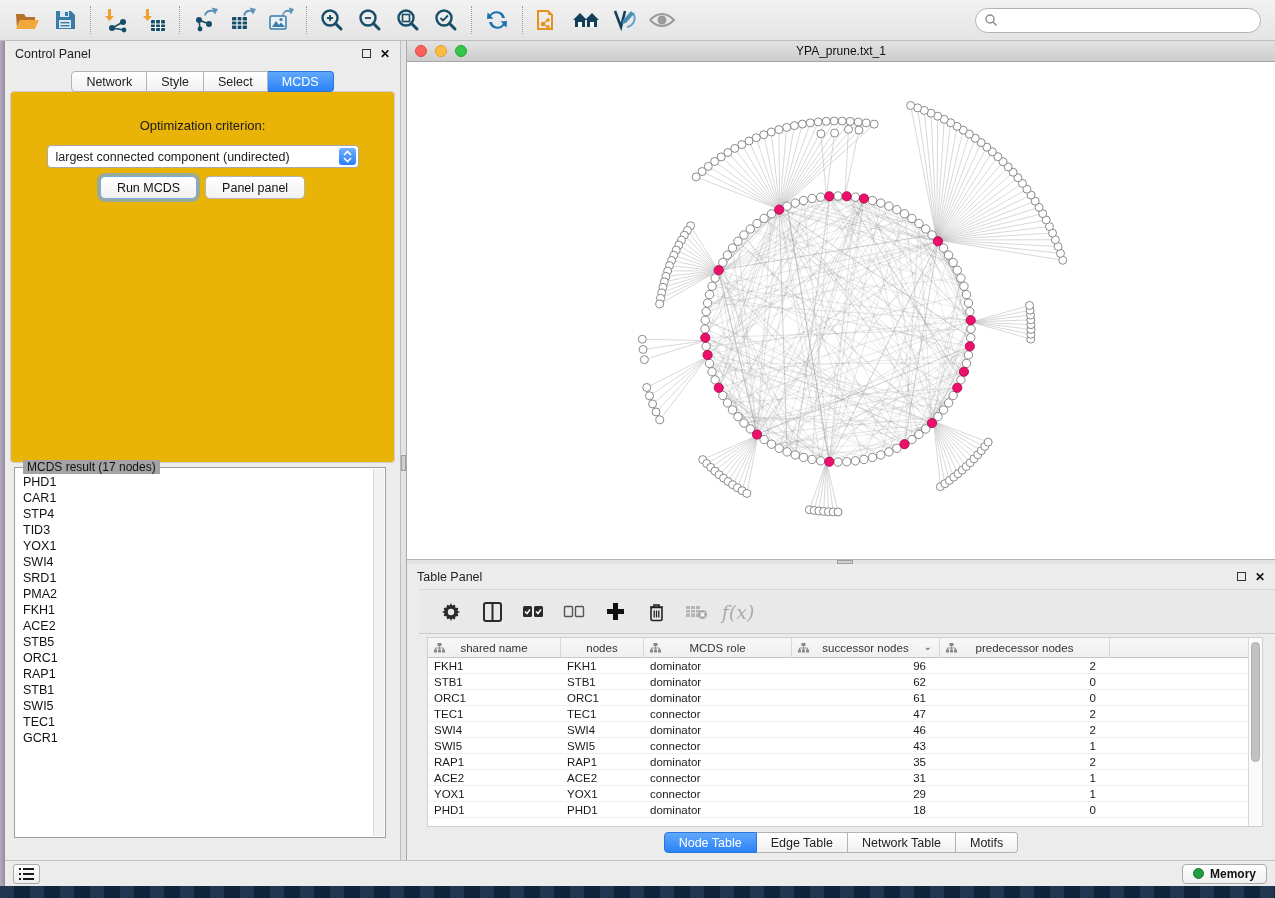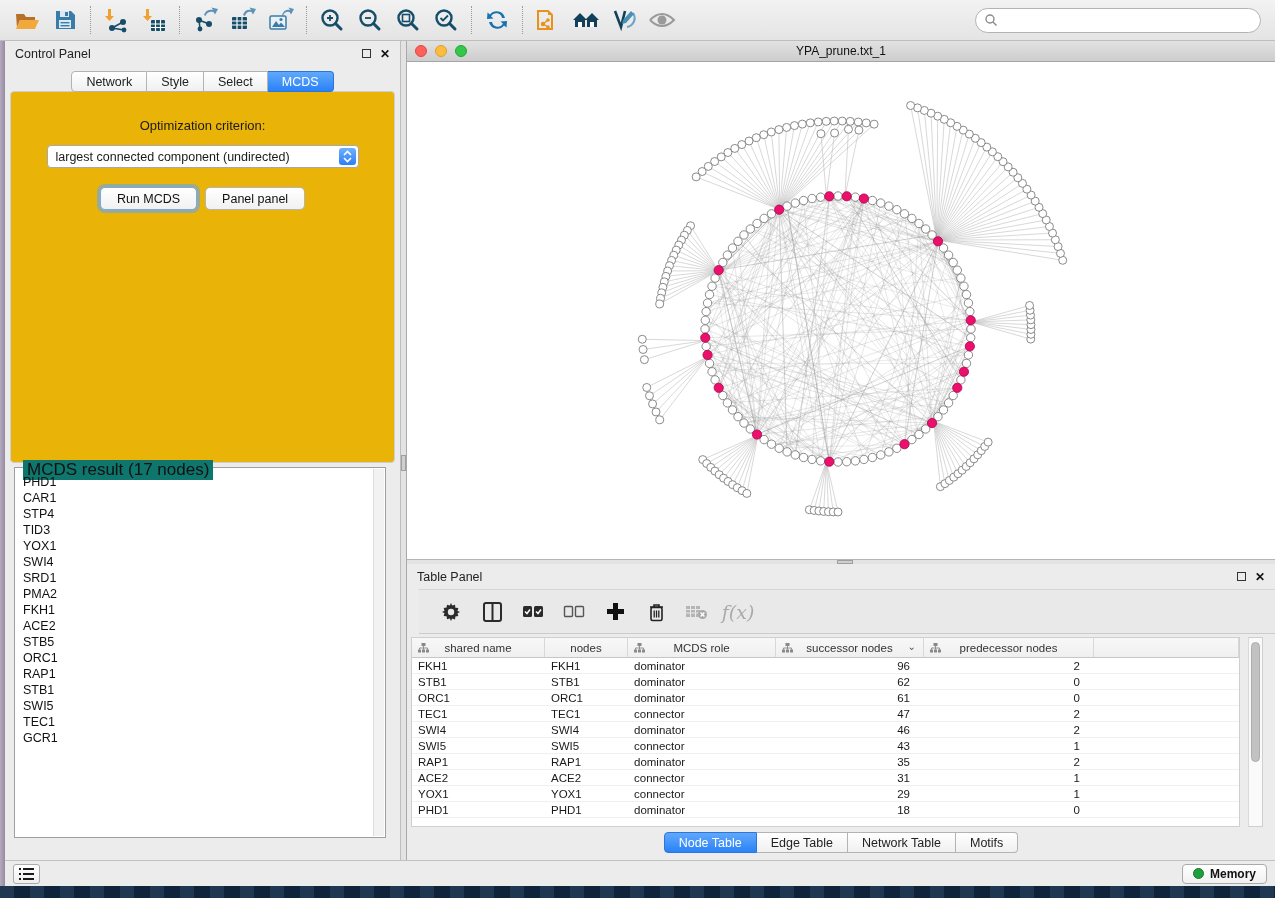--- a/index.html
+++ b/index.html
@@ -47,27 +47,27 @@
   .tab:first-child{ border-left:1px solid #b3b3b3; border-radius:4px 0 0 4px; }
   .tab:last-child{ border-radius:0 4px 4px 0; }
   .tab.active{ background:linear-gradient(180deg,#61a8fb,#2a82f7); color:#fff; border-color:#2a76dd; }
   #cp-body{ position:absolute; left:5px; top:50px; width:385px; height:372px;
     background:#eab308; border:1px solid #cfcfcf; border-radius:4px; }
   #opt-label{ text-align:center; margin-top:26px; font-size:13px; }
   #criterion{ margin:12px auto 0; width:312px; height:23px; background:#fff; border:1px solid #a8a8a8;
     border-radius:4px; display:flex; align-items:center; padding-left:8px; font-size:12.5px; position:relative; }
   #criterion .stepper{ position:absolute; right:2px; top:2px; width:17px; height:17px; border-radius:3px;
     background:linear-gradient(180deg,#6fb1fc,#2c7ef8); display:flex; flex-direction:column; align-items:center; justify-content:center; }
-  #cp-buttons{ display:flex; justify-content:center; gap:8px; margin-top:19px; }
+  #cp-buttons{ display:flex; justify-content:center; gap:8px; margin-top:8px; }
   .btn{ height:23px; padding:0 16px; font-size:12.5px; font-family:inherit; color:#111;
     background:linear-gradient(180deg,#ffffff,#f1f1f1); border:1px solid #b5b5b5; border-radius:5px; }
   .btn.focused{ box-shadow:0 0 0 3px rgba(96,165,250,.6); border-color:#7aa9e8; }
   #mcds-group{ position:absolute; left:9px; top:426px; width:372px; height:371px;
     border:1px solid #9e9e9e; background:#fff; }
-  #mcds-legend{ position:absolute; left:8px; top:-8px; background:#0f766e; padding:0 4px; font-size:17px; color:#111; }
+  #mcds-legend{ position:absolute; left:8px; top:-8px; background:#a3a3a3; padding:0 4px; font-size:12px; color:#111; }
   #mcds-list{ position:absolute; left:1px; top:4px; right:13px; bottom:1px; overflow:hidden; padding:2px 7px; }
   #mcds-list div{ font-size:12.5px; line-height:16px; color:#111; }
   #mcds-scroll{ position:absolute; top:1px; right:1px; bottom:1px; width:11px; background:#f2f2f2; border-left:1px solid #ddd; }
 
   
   #v-divider{ position:absolute; left:400px; top:41px; width:7px; height:819px; background:#e3e3e3;
     border-left:1px solid #bdbdbd; border-right:1px solid #a9a9a9; z-index:2;}
   #v-divider .grip{ position:absolute; top:414px; left:0px; width:5px; height:16px; background:#cfcfcf; border:1px solid #9f9f9f; }
   #h-divider{ position:absolute; left:407px; top:559px; width:868px; height:5px; background:#e3e3e3; border-top:1px solid #b5b5b5; z-index:2;}
   #h-divider .grip{ position:absolute; left:430px; top:0; width:16px; height:4px; background:#cfcfcf; border:1px solid #9f9f9f; }
@@ -80,21 +80,21 @@
   #net-title{ position:absolute; left:0; right:0; text-align:center; font-size:12px; color:#111; }
   #net-canvas{ position:absolute; left:0; top:21px; right:0; bottom:0; background:#fff; }
 
   
   #table-panel{ position:absolute; left:407px; top:564px; width:868px; height:296px; background:#ececec; z-index:2; }
   #tp-toolbar{ position:absolute; left:12px; top:25px; width:100%; height:45px;
     background:#e9e9e9; border-top:1px solid #d5d5d5; border-bottom:1px solid #cccccc;
     display:flex; align-items:center; padding-left:20px; gap:17px; }
   .tp-ic{ width:24px; height:24px; display:flex; align-items:center; justify-content:center; }
   .fx{ font-family:"DejaVu Serif", serif; font-style:italic; font-size:19px; color:#aaa; }
-  #tbl{ position:absolute; left:4px; top:73px; width:829px; height:190px; background:#fff; border:1px solid #cfcfcf; overflow:hidden; }
+  #tbl{ position:absolute; left:20px; top:73px; width:829px; height:190px; background:#fff; border:1px solid #cfcfcf; overflow:hidden; }
   .tgrid{ display:grid; grid-template-columns:133px 83px 148px 148px 170px 1fr; }
   .thead-row{ height:20px; }
   .th{ position:relative; background:linear-gradient(180deg,#f8f8f8,#efefef); border-right:1px solid #d8d8d8;
     border-bottom:1px solid #c6c6c6; font-size:11.5px; color:#333; display:flex; align-items:center; justify-content:center; }
   .th .colicon{ position:absolute; left:6px; top:5px; }
   .th .sort{ position:absolute; right:7px; top:3px; font-size:10px; color:#555; }
   .trow{ height:16px; }
   .td{ font-size:11.5px; color:#1a1a1a; line-height:16px; white-space:nowrap; overflow:hidden; padding-left:6px; border-bottom:1px solid #f0f0f0;}
   .td.num{ text-align:right; padding-right:14px; padding-left:0; }
   #tbl-scroll{ position:absolute; right:12px; top:73px; width:15px; height:190px; background:#fafafa; border:1px solid #cfcfcf; border-left:1px solid #d9d9d9; }

